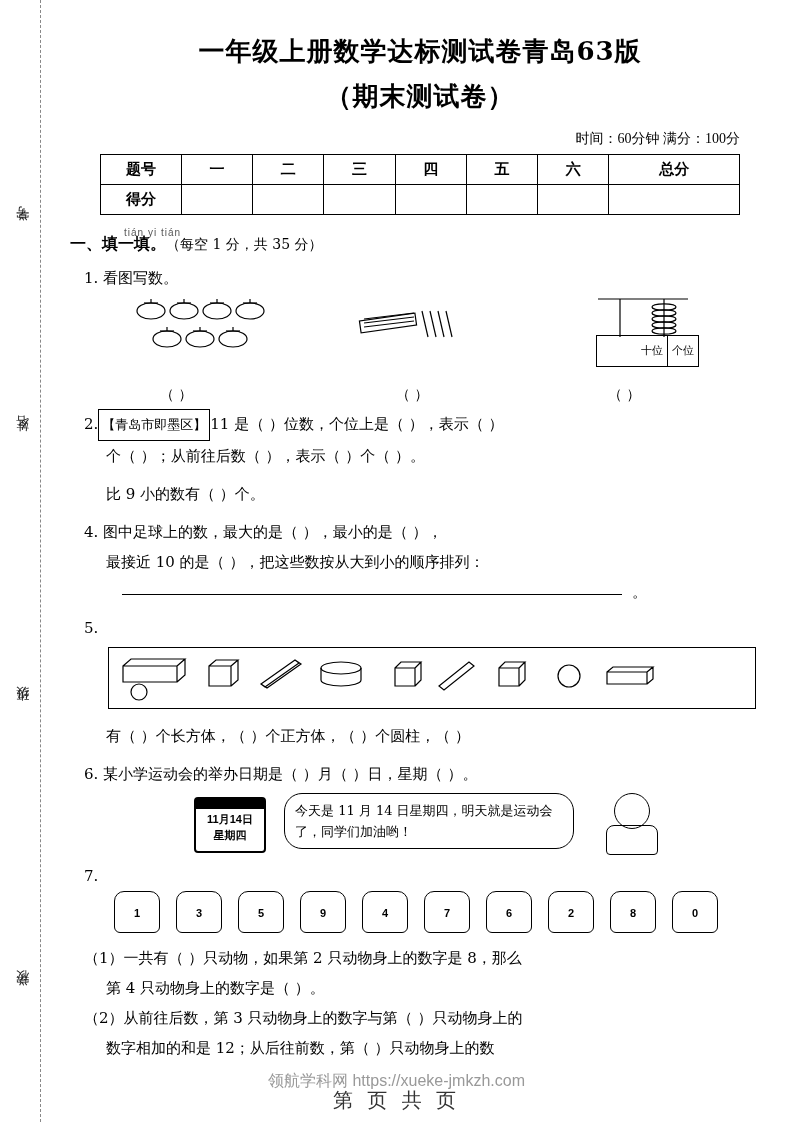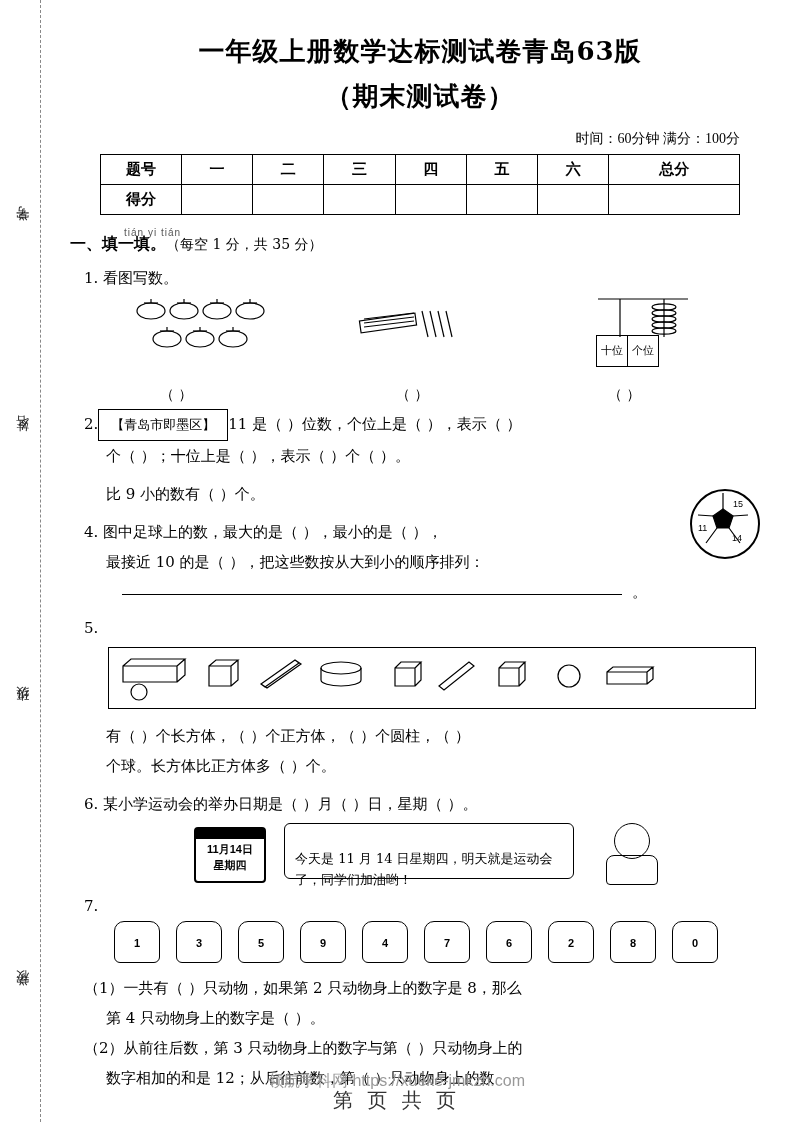--- a/index.html
+++ b/index.html
@@ -93,22 +93,22 @@
     position:absolute; left: 110px; top: 4px; text-align:center;
     font-size: 11px; line-height: 16px; padding-top:12px; box-sizing:border-box;
     font-family:"Liberation Sans",sans-serif; font-weight:bold;
   }
   .calendar:before{
     content:""; position:absolute; left:0; right:0; top:0; height:10px;
     background:#000;
   }
   .bubble {
     position:absolute; left: 200px; top: 0px; width: 290px; height: 56px;
-    border: 1.5px solid #000; border-radius: 6px; box-sizing:border-box;
-    padding: 24px 10px; font-size: 13px; line-height: 21px;
+    border: 1.5px solid #000; border-radius: 18px; box-sizing:border-box;
+    padding: 6px 10px; font-size: 13px; line-height: 21px;
   }
   .girl {
     position:absolute; left: 512px; top: -4px; width: 70px; height: 66px;
   }
   .girl .head { position:absolute; left:18px; top:4px; width:34px; height:34px; border:1.5px solid #000; border-radius:50%; }
   .girl .body { position:absolute; left:10px; top:36px; width:50px; height:28px; border:1.5px solid #000; border-radius: 8px 8px 4px 4px; }
 
   .animals { position:relative; height: 46px; margin-left: 30px; }
   .animal {
     position:absolute; top:0; width: 46px; height: 42px;
@@ -120,21 +120,21 @@
 
   .footer-wm {
     position:absolute; left:0; right:0; bottom: 30px; text-align:center;
     font-size: 16px; color:#999; font-family:"Liberation Sans",sans-serif;
   }
   .footer-page {
     position:absolute; left:0; right:0; bottom: 8px; text-align:center;
     font-size: 20px; color:#333; letter-spacing:4px;
   }
   .tag {
-    display:inline-block; border:1px solid #000; padding: 0 12px; font-size:13px;
+    display:inline-block; border:1px solid #000; padding: 0 3px; font-size:13px;
   }
   svg { display:block; }
 </style>
 </head>
 <body>
 
 <div class="page">
 
   <div class="fold-line"></div>
 
@@ -231,60 +231,49 @@
               <line x1="20" y1="6" x2="110" y2="6"></line>
               <line x1="42" y1="6" x2="42" y2="44"></line>
               <line x1="86" y1="6" x2="86" y2="44"></line>
               <ellipse cx="86" cy="14" rx="12" ry="3.2"></ellipse>
               <ellipse cx="86" cy="20" rx="12" ry="3.2"></ellipse>
               <ellipse cx="86" cy="26" rx="12" ry="3.2"></ellipse>
               <ellipse cx="86" cy="32" rx="12" ry="3.2"></ellipse>
               <ellipse cx="86" cy="38" rx="12" ry="3.2"></ellipse>
             </g>
           </svg>
-          <div style="position:absolute;left:18px;top:42px;border:1.2px solid #000;display:flex;">
+          <div style="position:absolute;left:18px;top:42px;border:1.2px solid #000;display:flex;padding-left:40px;">
             <div style="padding:0 4px;border-right:1.2px solid #000;font-size:11px;">十位</div>
             <div style="padding:0 4px;font-size:11px;">个位</div>
           </div>
         </div>
       </div>
       <div class="paren-row" style="position:relative;height:22px;">
         <span style="position:absolute;left:52px;">（      ）</span>
         <span style="position:absolute;left:288px;">（      ）</span>
         <span style="position:absolute;left:500px;">（      ）</span>
       </div>
     </div>
 
     <div class="q">
       <div>2.<span class="tag">【青岛市即墨区】</span><span>11 是（        ）位数，个位上是（        ），表示（        ）</span></div>
-      <div class="indent">个（        ）；十位上是（        ），表示（        ）个（        ）。</div>
+      <div class="indent">个（        ）；从前往后数（        ），表示（        ）个（        ）。</div>
     </div>
 
     <div class="q">
       <div class="indent">比 9 小的数有（        ）个。</div>
     </div>
 
     <div class="q" style="position:relative;">
       <div>4. 图中足球上的数，最大的是（        ），最小的是（        ），</div>
       <div class="indent">最接近 10 的是（        ），把这些数按从大到小的顺序排列：</div>
       <div style="position:relative;height:28px;">
         <span class="ul" style="position:absolute;left:38px;top:16px;"></span>
         <span style="position:absolute;left:548px;">。</span>
       </div>
-      <div class="ball" style="top:-28px;right:10px;">
-        <svg width="62" height="62" viewBox="0 0 62 62">
-          <g fill="none" stroke="#000" stroke-width="1.2">
-            <polygon points="31,18 41,25 37,37 25,37 21,25" fill="#000"></polygon>
-            <path d="M31,2 L31,18 M56,24 L41,25 M48,52 L37,37 M14,52 L25,37 M6,24 L21,25"></path>
-          </g>
-          <text x="41" y="16" font-size="9" font-family="Liberation Sans">15</text>
-          <text x="6" y="40" font-size="9" font-family="Liberation Sans">11</text>
-          <text x="40" y="50" font-size="9" font-family="Liberation Sans">14</text>
-        </svg>
-      </div>
     </div>
 
     <div class="q">
       <div>5.</div>
       <div class="frame">
         <svg width="560" height="56" viewBox="0 0 560 56">
           <g fill="none" stroke="#000" stroke-width="1.2">
 
             <path d="M14,18 h54 v16 h-54 z M14,18 l8,-7 h54 l-8,7 M68,34 l8,-7 v-16"></path>
 
@@ -303,21 +292,20 @@
 
             <circle cx="460" cy="28" r="11"></circle>
 
             <path d="M498,24 h40 v12 h-40 z M498,24 l6,-5 h40 l-6,5 M538,36 l6,-5 v-12"></path>
 
             <circle cx="30" cy="44" r="8"></circle>
           </g>
         </svg>
       </div>
       <div class="indent" style="margin-top:12px;">有（        ）个长方体，（        ）个正方体，（        ）个圆柱，（        ）</div>
-      <div class="indent">个球。长方体比正方体多（        ）个。</div>
     </div>
 
     <div class="q">
       <div>6. 某小学运动会的举办日期是（        ）月（        ）日，星期（        ）。</div>
       <div style="position:relative;height:66px;margin-top:4px;">
         <div class="calendar">
           <span>11月14日</span><br>
           <span>星期四</span>
         </div>
         <div class="bubble">今天是 11 月 14 日星期四，明天就是运动会了，同学们加油哟！</div>

